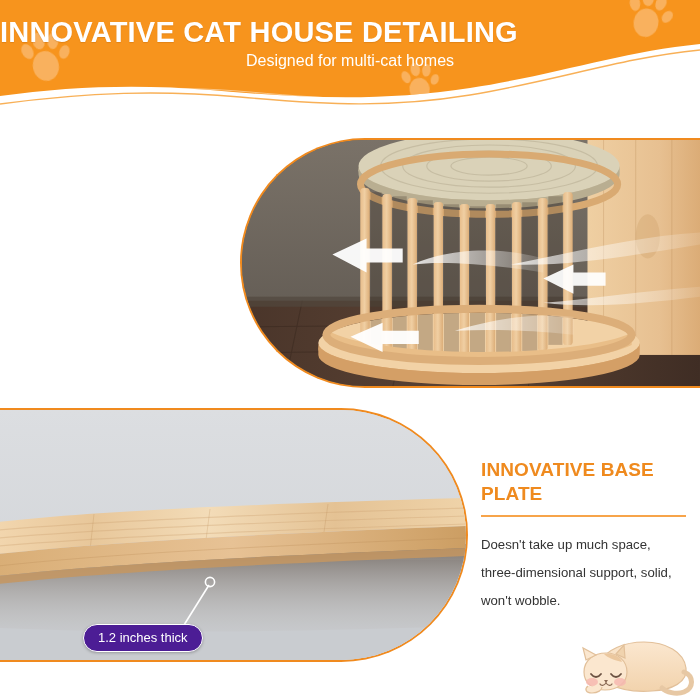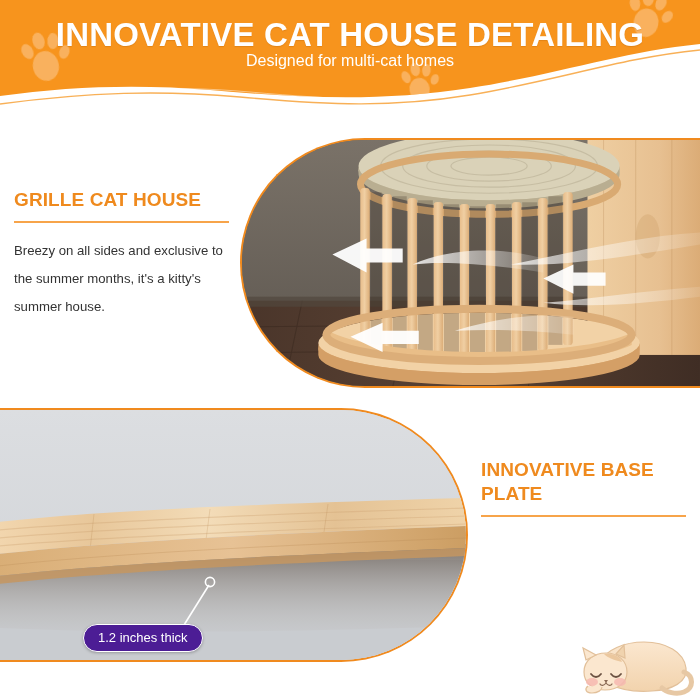--- a/index.html
+++ b/index.html
@@ -8,22 +8,22 @@
     background:#ffffff;
     font-family:"Liberation Sans","DejaVu Sans",sans-serif;
     position:relative;
   }
   .stage{position:relative;width:700px;height:700px;overflow:hidden;background:#fff;}
 
   
   .banner{position:absolute;left:0;top:0;width:700px;height:108px;overflow:hidden;}
   .banner-bg{position:absolute;inset:0;}
   .banner-title{
-    position:absolute;left:0;top:16px;width:700px;text-align:center;
-    color:#ffffff;font-size:33px;font-weight:bold;letter-spacing:.2px;
+    position:absolute;left:0;top:16px;width:700px;
+    color:#ffffff;font-size:29px;font-weight:bold;letter-spacing:.2px;
     font-family:"Liberation Sans","DejaVu Sans",sans-serif;
     text-shadow:0 1px 1px rgba(160,85,0,.25);
     white-space:nowrap;
   }
   .banner-sub{
     position:absolute;left:0;top:52px;width:700px;text-align:center;
     color:#ffffff;font-size:16px;font-weight:400;white-space:nowrap;
   }
 
   
@@ -244,25 +244,20 @@
         <path d="M456,146 C400,150 350,158 300,162 C352,168 404,162 456,156 Z" fill="url(#airG)" opacity=".75"></path>
         <path d="M330,176 C290,172 250,178 212,190 C252,188 296,190 330,194 Z" fill="url(#airG)" opacity=".8"></path>
 
         <path d="M90,114 L124,98 L124,108 L160,108 L160,122 L124,122 L124,132 Z" fill="#ffffff" opacity=".95"></path>
         <path d="M300,138 L330,124 L330,132 L362,132 L362,145 L330,145 L330,153 Z" fill="#ffffff" opacity=".93"></path>
         <path d="M108,196 L140,182 L140,190 L176,190 L176,203 L140,203 L140,211 Z" fill="#ffffff" opacity=".95"></path>
       </g>
     </svg>
   </div>
 
-  <div class="sec1-text">
-    <h2 class="sec-title">GRILLE CAT HOUSE</h2>
-    <div class="sec-rule"></div>
-    <p class="sec-body">Breezy on all sides and exclusive to the summer months, it's a kitty's summer house.</p>
-  </div>
 
   <div class="panel2">
     <svg class="p2-art" viewBox="0 0 468 250" preserveAspectRatio="none">
       <defs>
         <linearGradient id="bgTop" x1="0" y1="0" x2="0" y2="1">
           <stop offset="0" stop-color="#dcdee1"></stop>
             <stop offset="1" stop-color="#cfd2d6"></stop>
         </linearGradient>
         <linearGradient id="plateTop" x1="0" y1="0" x2="1" y2="0">
           <stop offset="0" stop-color="#F2D6AE"></stop>
@@ -312,20 +307,21 @@
   <svg class="leader" viewBox="0 0 60 58">
     <line x1="39" y1="10" x2="14" y2="50" stroke="#ffffff" stroke-width="1.6"></line>
     <circle cx="40" cy="7" r="4.6" fill="none" stroke="#ffffff" stroke-width="1.6"></circle>
   </svg>
 
   <div class="callout">1.2 inches thick</div>
 
   <div class="sec2-text">
     <h2 class="sec-title">INNOVATIVE BASE PLATE</h2>
     <div class="sec-rule"></div>
+    <p class="sec-body">Doesn't take up much space, three-dimensional support, solid, won't wobble.</p>
   </div>
 
   <svg class="cat" viewBox="0 0 132 64">
     <defs>
       <linearGradient id="catG" x1="0" y1="0" x2="0" y2="1">
         <stop offset="0" stop-color="#FBE7CF"></stop>
           <stop offset="1" stop-color="#F2D3AD"></stop>
       </linearGradient>
     </defs>
 

